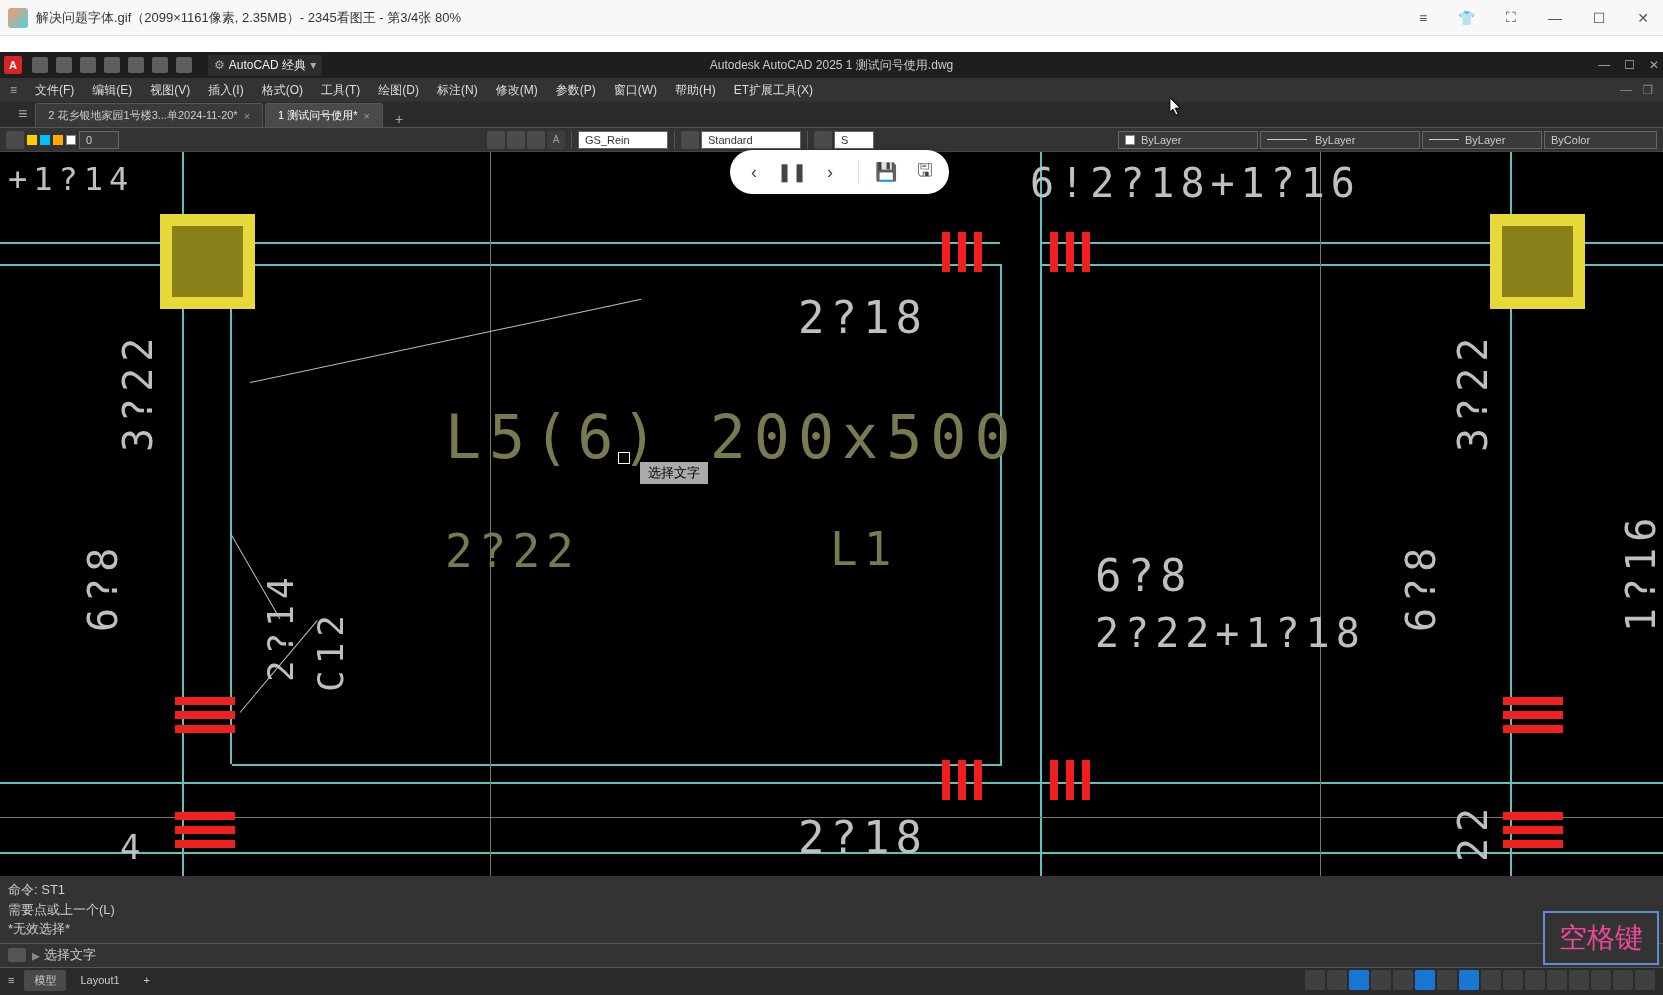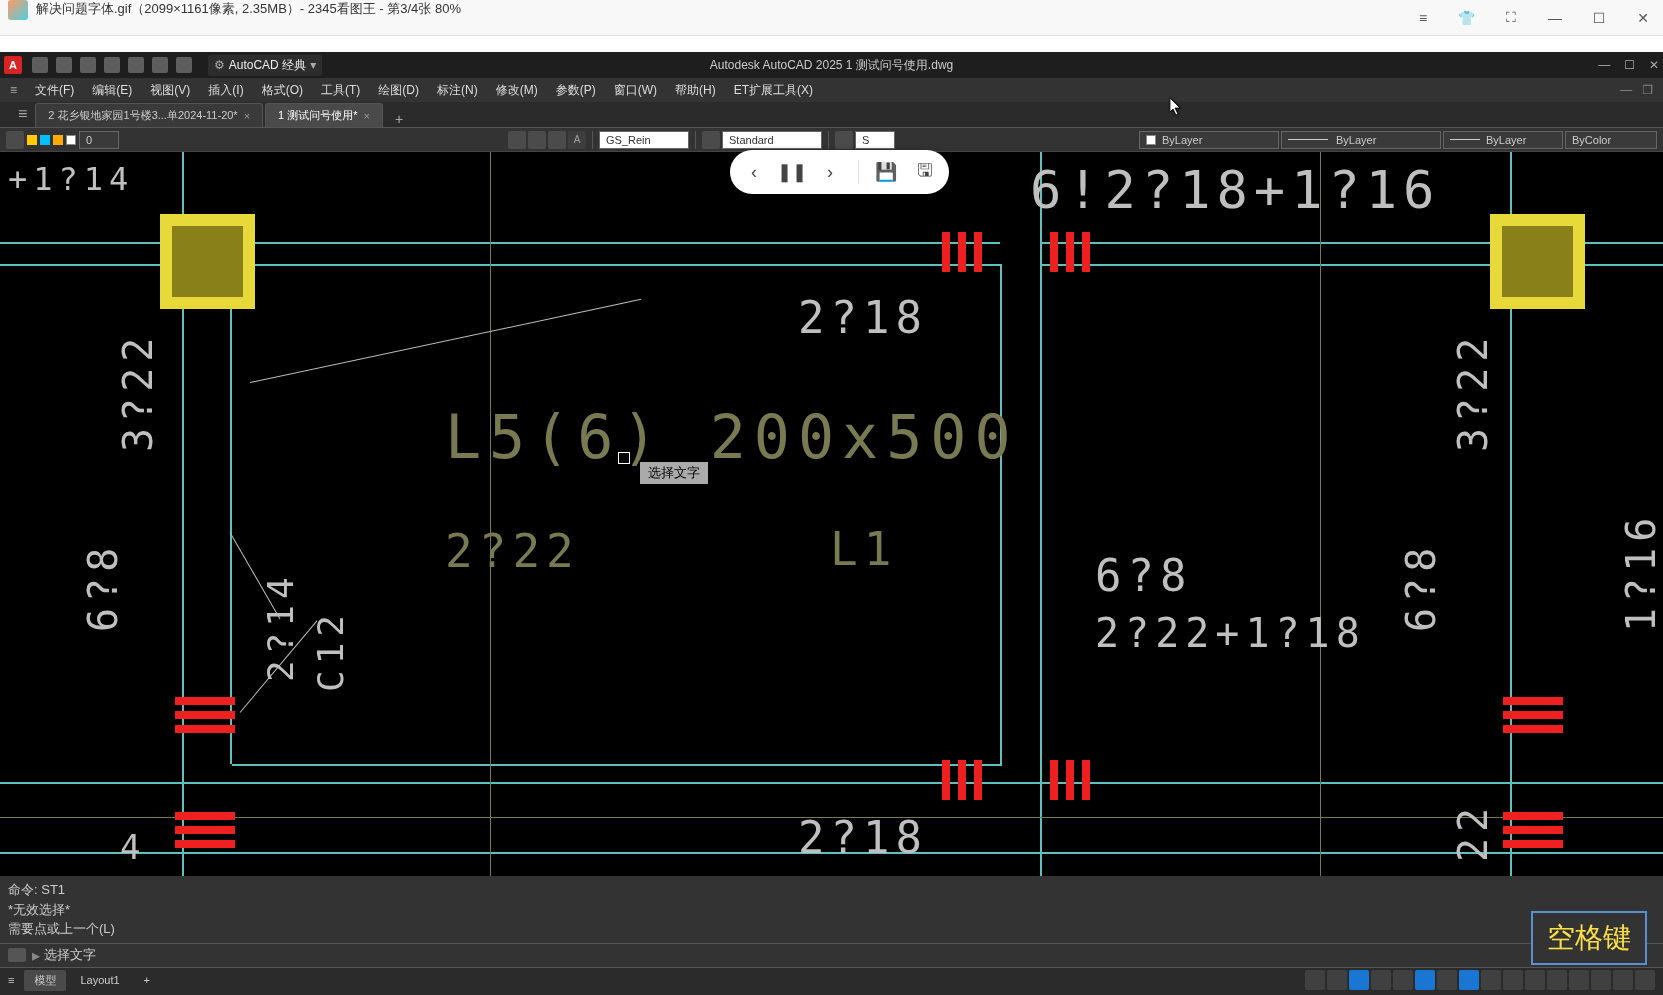--- a/index.html
+++ b/index.html
@@ -1,19 +1,19 @@
 <!DOCTYPE html>
 <html><head>
 <meta charset="utf-8">
 <style>
 * { margin: 0; padding: 0; box-sizing: border-box; font-family: "Microsoft YaHei", sans-serif; }
 body { width: 1663px; height: 995px; background: #fff; overflow: hidden; position: relative; }
 
 
-.viewer-titlebar { height: 36px; background: #f8f8f8; display: flex; padding: 0 8px; border-bottom: 1px solid #e0e0e0; }
+.viewer-titlebar { height: 36px; background: #f8f8f8; display: flex; align-items: center; padding: 0 8px; border-bottom: 1px solid #e0e0e0; }
 .viewer-titlebar .app-icon { width: 20px; height: 20px; background: linear-gradient(135deg,#ff9966,#4dd0e1); border-radius: 3px; margin-right: 8px; }
 .viewer-titlebar .title-text { font-size: 13px; color: #333; flex: 1; }
 .viewer-titlebar .win-btns { display: flex; gap: 20px; align-items: center; }
 .viewer-titlebar .win-btn { width: 24px; height: 24px; display: flex; align-items: center; justify-content: center; color: #555; font-size: 14px; cursor: pointer; }
 
 
 .acad { position: absolute; left: 0; top: 52px; width: 1663px; height: 943px; background: #2b2b2b; }
 
 .acad-titlebar { height: 26px; background: #1e1e1e; display: flex; align-items: center; padding: 0 4px; color: #eee; font-size: 12px; }
 .acad-titlebar .acad-logo { width: 18px; height: 18px; background: #d82424; color: #fff; font-weight: bold; font-size: 11px; display: flex; align-items: center; justify-content: center; border-radius: 2px; }
@@ -71,21 +71,21 @@
 
 .statusbar { height: 26px; background: #2b2b2b; display: flex; align-items: center; padding: 0 8px; gap: 4px; color: #ccc; font-size: 11px; border-top: 1px solid #555; }
 .statusbar .hamburger { margin-right: 6px; }
 .statusbar .layout-tab { padding: 3px 10px; cursor: pointer; }
 .statusbar .layout-tab.active { background: #4a4a4a; border-radius: 2px; }
 .statusbar .right-cluster { margin-left: auto; display: flex; gap: 2px; align-items: center; }
 .statusbar .status-icon { width: 20px; height: 20px; background: #404040; border-radius: 2px; }
 .statusbar .status-icon.blue { background: #1976d2; }
 
 
-.space-hint { position: absolute; right: 16px; bottom: 30px; background: #333; color: #fde047; font-size: 28px; padding: 6px 14px; border: 2px solid #5a8fd6; z-index: 60; }
+.space-hint { position: absolute; right: 4px; bottom: 30px; background: #333; color: #ec4899; font-size: 28px; padding: 6px 14px; border: 2px solid #5a8fd6; z-index: 60; }
 
 
 .cursor-arrow { position: absolute; top: 98px; left: 1170px; width: 12px; height: 18px; z-index: 40; }
 .cursor-arrow svg { filter: drop-shadow(0 0 1px #000); }
 </style>
 </head>
 <body>
 
 <div class="viewer-titlebar">
   <div class="app-icon"></div>
@@ -188,21 +188,21 @@
       <span>ByLayer</span>
     </div>
     <div class="tb-input dark" style="width:160px">
       <span style="border-top:1px solid #ccc;width:40px;display:inline-block;margin-right:8px"></span>
       <span>ByLayer</span>
     </div>
     <div class="tb-input dark" style="width:120px">
       <span style="border-top:1px solid #ccc;width:30px;display:inline-block;margin-right:6px"></span>
       <span>ByLayer</span>
     </div>
-    <div class="tb-input dark" style="width:92px">ByColor</div>
+    <div class="tb-input dark" style="width:113px">ByColor</div>
   </div>
 
   <div class="drawing">
 
     <div class="cyan-line" style="left:0;top:90px;width:1000px;height:2px"></div>
     <div class="cyan-line" style="left:0;top:112px;width:1000px;height:2px"></div>
     <div class="cyan-line" style="left:1040px;top:90px;width:623px;height:2px"></div>
     <div class="cyan-line" style="left:1040px;top:112px;width:623px;height:2px"></div>
 
     <div class="cyan-line" style="left:230px;top:112px;width:2px;height:500px"></div>
@@ -262,21 +262,21 @@
         <div class="bar"></div>
         <div class="bar"></div>
       </div>
     <div class="hatch-red horiz" style="left:1503px;top:660px;width:60px">
         <div class="bar"></div>
         <div class="bar"></div>
         <div class="bar"></div>
       </div>
 
     <div class="cad-text white" style="left:8px;top:8px;font-size:32px">+1?14</div>
-    <div class="cad-text white" style="left:1030px;top:8px;font-size:52px">6!2?18+1?16</div>
+    <div class="cad-text white" style="left:1030px;top:8px;font-size:40px">6!2?18+1?16</div>
 
     <div class="cad-text white" style="left:115px;top:300px;font-size:40px;transform:rotate(-90deg);transform-origin:left top">3?22</div>
     <div class="cad-text white" style="left:1450px;top:300px;font-size:40px;transform:rotate(-90deg);transform-origin:left top">3?22</div>
 
     <div class="cad-text white" style="left:798px;top:140px;font-size:44px">2?18</div>
 
     <div class="cad-text" style="left:445px;top:250px;font-size:60px;letter-spacing:8px">L5(6) 200x500</div>
     <div class="cad-text" style="left:445px;top:372px;font-size:46px">2?22</div>
     <div class="cad-text" style="left:830px;top:370px;font-size:46px">L1</div>
 
@@ -295,22 +295,22 @@
     <div class="cad-text white" style="left:1450px;top:710px;font-size:40px;transform:rotate(-90deg);transform-origin:left top">22</div>
     <div class="cad-text white" style="left:1618px;top:480px;font-size:40px;transform:rotate(-90deg);transform-origin:left top">1?16</div>
 
     <div class="tooltip" style="left:640px;top:310px">选择文字</div>
 
     <div style="position:absolute;left:618px;top:300px;width:12px;height:12px;border:1px solid #fff"></div>
   </div>
 
   <div class="cmdline-area">
     <div>命令: ST1</div>
+    <div>需要点或上一个(L)</div>
     <div>*无效选择*</div>
-    <div>需要点或上一个(L)</div>
   </div>
   <div class="cmdline-input">
     <div class="prompt-icon"></div>
     <span style="color:#888;margin-right:4px">▸</span>
     <span class="prompt-text">选择文字</span>
   </div>
 
   <div class="statusbar">
     <span class="hamburger">≡</span>
     <span class="layout-tab active">模型</span>

